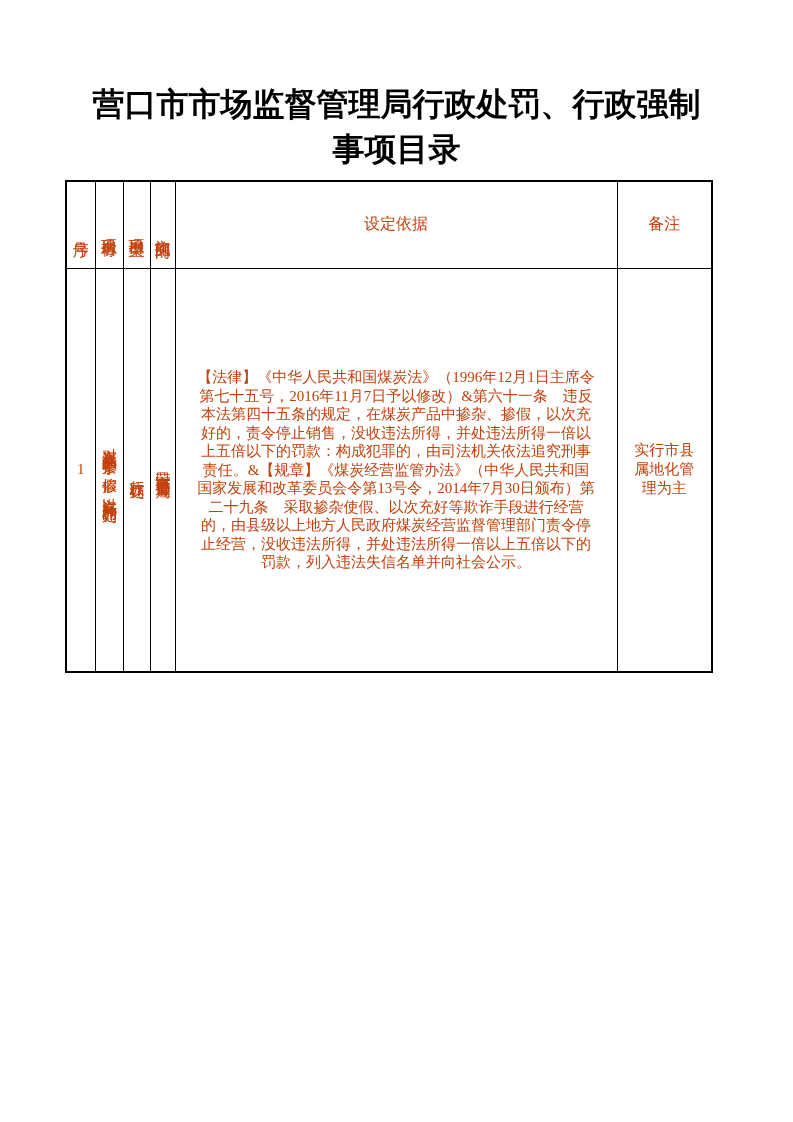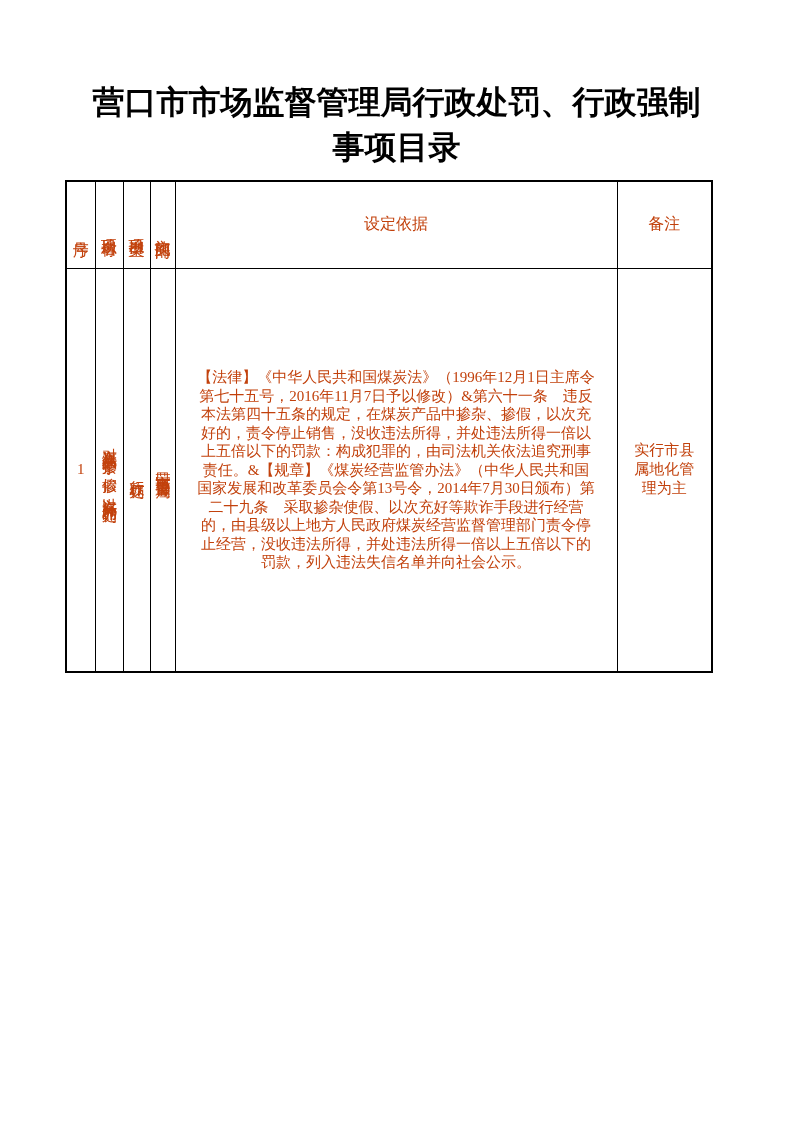--- a/index.html
+++ b/index.html
@@ -13,21 +13,21 @@
     font-family: "Liberation Serif", serif;
     overflow: hidden;
   }
   .doc-title {
     position: absolute;
     top: 82px;
     left: 50%;
     transform: translateX(-50%);
     width: 624px;
     text-align: center;
-    font-family: Liberation Mono, monospace;
+    font-family: Liberation Sans, sans-serif;
     font-weight: bold;
     font-size: 32px;
     line-height: 45px;
     color: #000000;
   }
   table.catalog {
     position: absolute;
     left: 65px;
     top: 180px;
     border-collapse: collapse;

